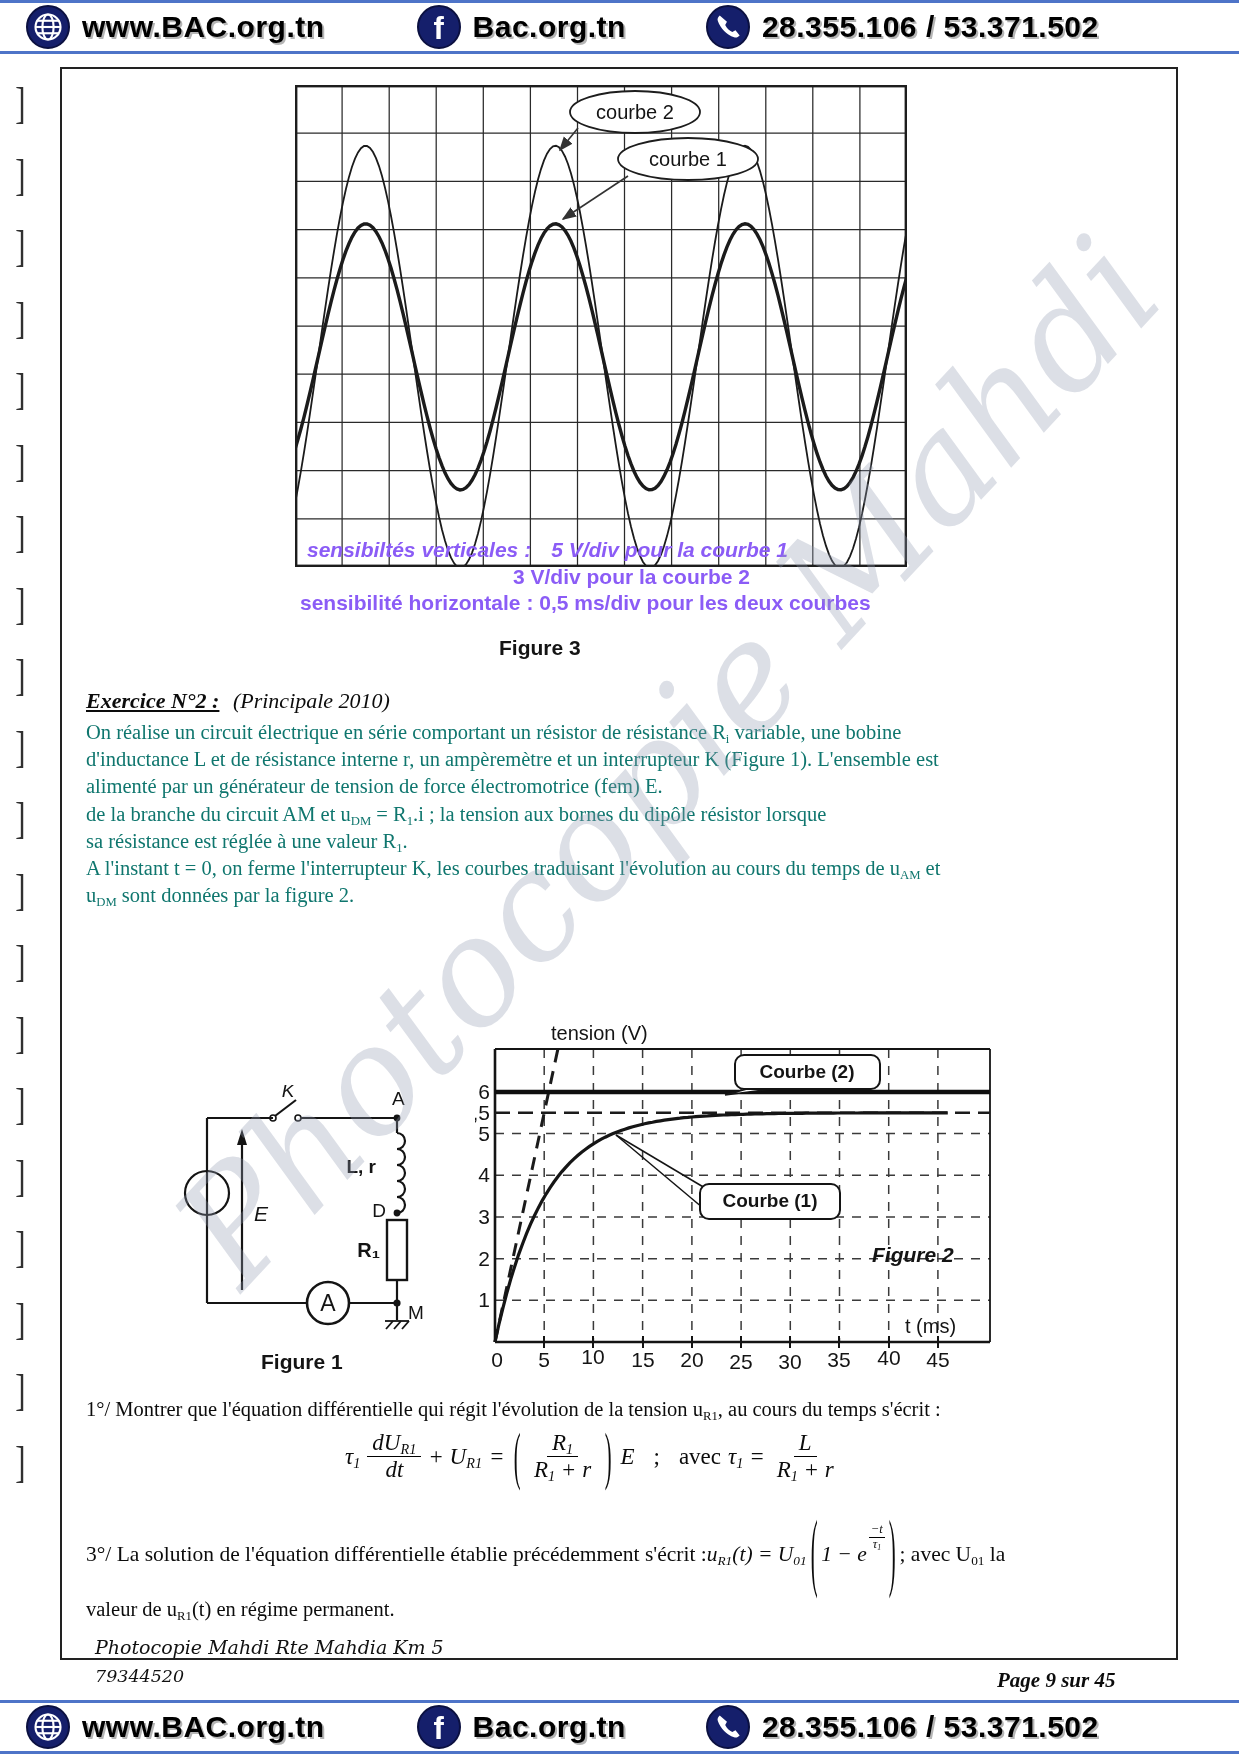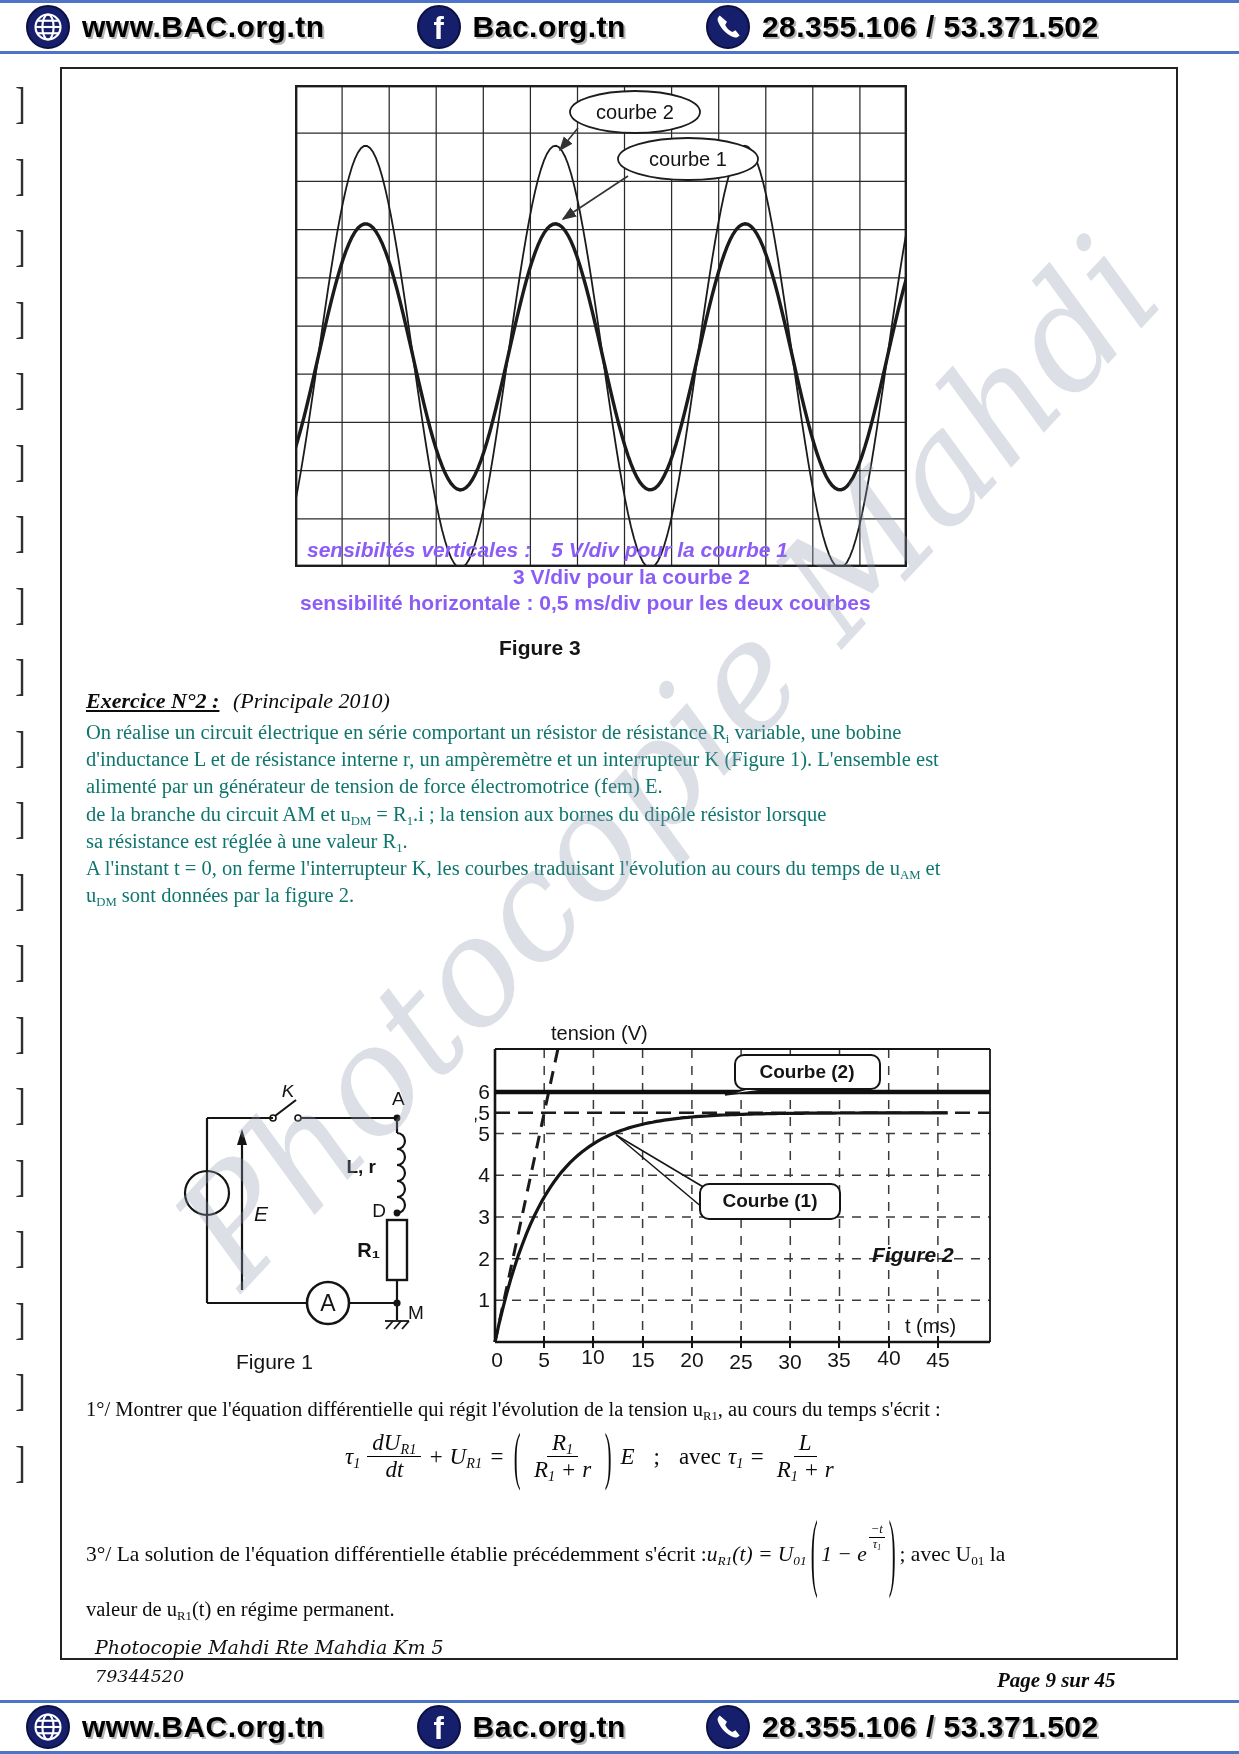--- a/index.html
+++ b/index.html
@@ -34,21 +34,21 @@
   
   #osc-svg{position:absolute;left:295px;top:85px}
   .oscline{stroke:#2a2a2a;stroke-width:1.25}
   .sens{position:absolute;font:700 21px "Liberation Sans",sans-serif;color:#8b5cf6;white-space:nowrap}
   #sens1{left:307px;top:538px;font-style:italic}
   #sens1 .v{margin-left:20px}
   #sens2{left:513px;top:565px}
   #sens3{left:300px;top:591px}
   .fig-caption{position:absolute;font:600 21px "Liberation Sans",sans-serif;color:#141414;white-space:nowrap}
   #fig3-cap{left:499px;top:636px}
-  #fig1-cap{left:236px;top:1350px;font-weight:400}
+  #fig1-cap{left:261px;top:1350px;font-weight:700}
 
   
   .heading{position:absolute;left:86px;top:688px;font-size:22px;color:#0c0c0c;white-space:nowrap}
   .heading .t{font-weight:700;font-style:italic;text-decoration:underline}
   .heading .s{font-style:italic;margin-left:8px}
   .para{position:absolute;left:86px;top:719px;width:1030px;
         font-size:20.5px;line-height:27.2px;color:#0f766e}
   .pline{white-space:nowrap}
   .seg-sub{font-size:.62em;vertical-align:-.28em;line-height:0}
   .q{position:absolute;left:86px;font-size:20.5px;color:#0c0c0c;white-space:nowrap}

